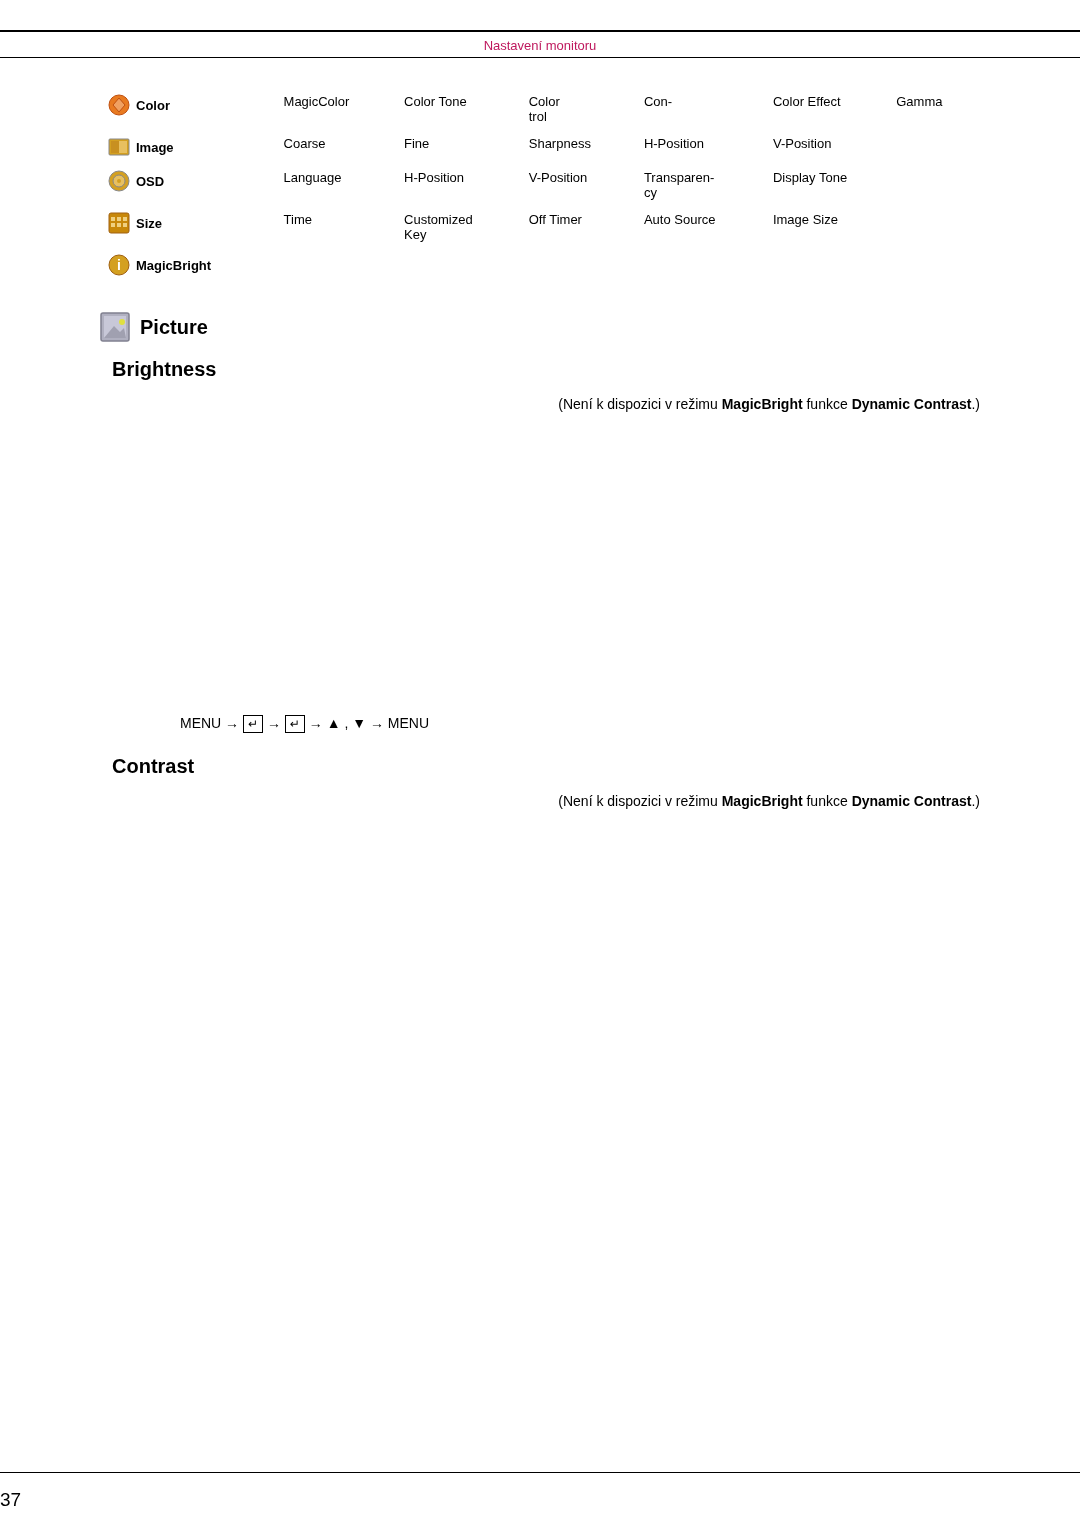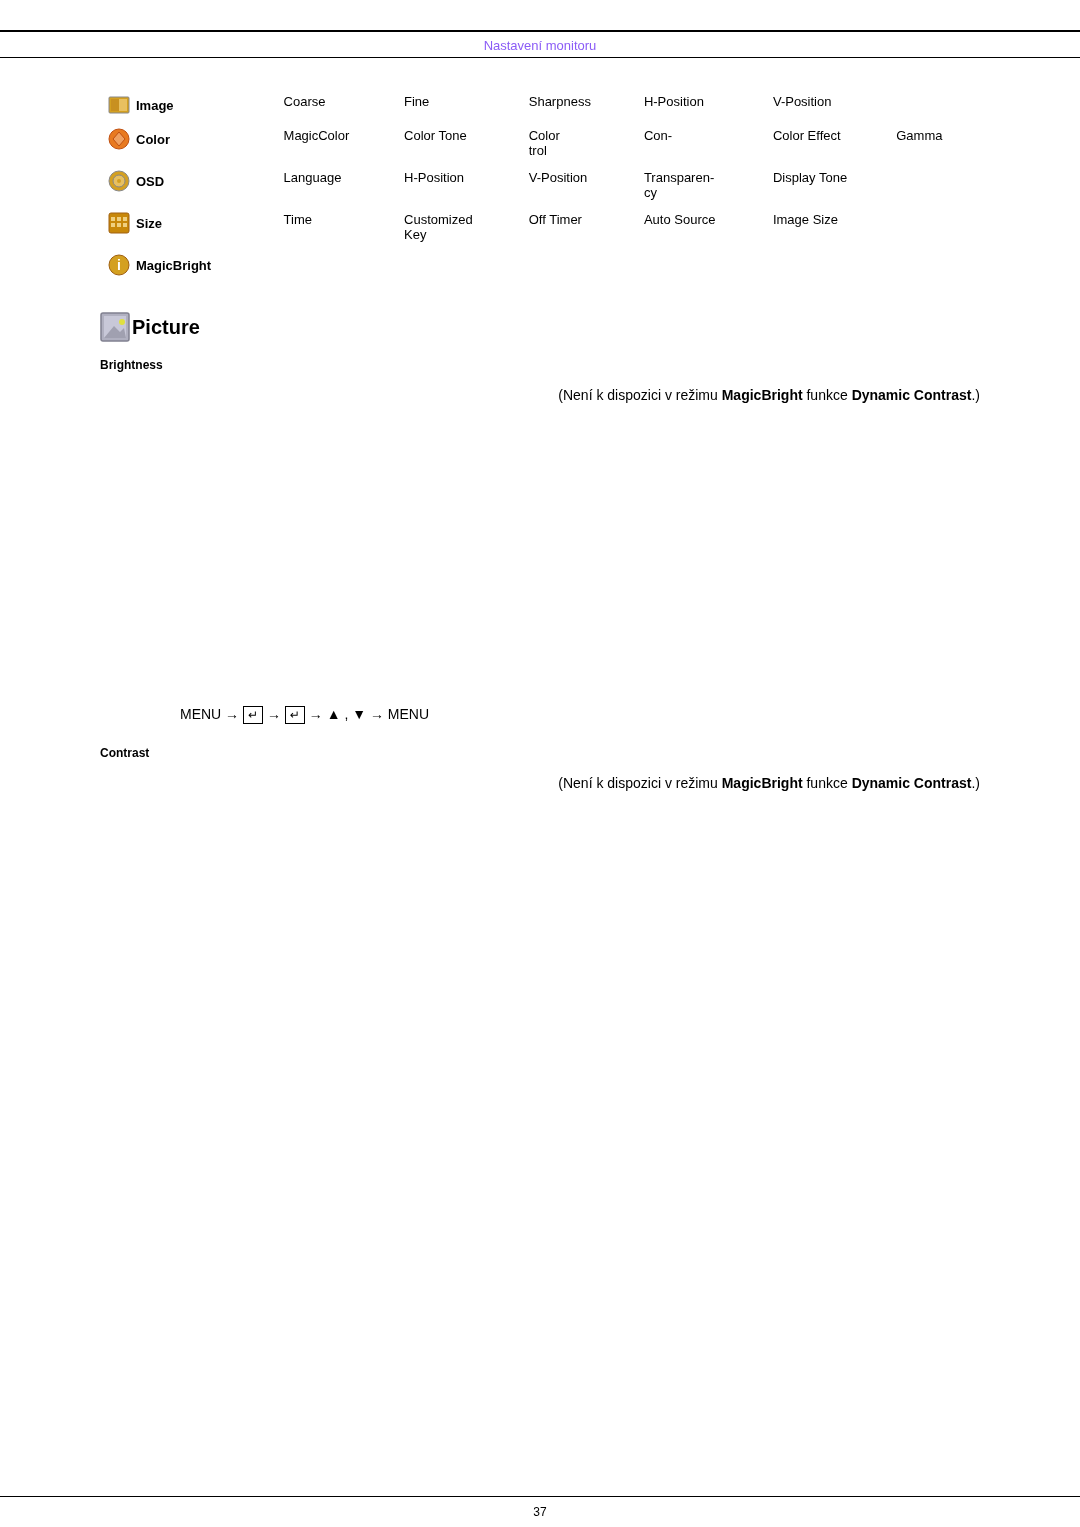--- a/index.html
+++ b/index.html
@@ -25,21 +25,21 @@
     .top-border {
       width: 100%;
       height: 2px;
       background: #000;
       margin-top: 30px;
     }
 
     .header-title {
       text-align: center;
       font-size: 13px;
-      color: #8b5cf6;
+      color: #be185d;
       padding: 6px 0 4px 0;
     }
 
     .header-line {
       width: 100%;
       height: 1px;
       background: #000;
     }
 
     .main-content {
@@ -109,35 +109,36 @@
     }
 
     
     .picture-section {
       margin-bottom: 20px;
     }
 
     .picture-header {
       display: flex;
       align-items: center;
-      gap: 2px;
+      gap: 10px;
       margin-bottom: 16px;
     }
 
     .picture-title {
       font-size: 20px;
       font-weight: bold;
     }
 
     
     .section-heading {
-      font-size: 12px;
+      font-size: 20px;
       font-weight: bold;
       margin-bottom: 12px;
       margin-top: 4px;
+      margin-left: 12px;
     }
 
     .section-body {
       margin-left: 80px;
       margin-bottom: 20px;
       font-size: 14px;
       line-height: 1.6;
     }
 
     .section-body p {
@@ -150,23 +151,23 @@
       margin-bottom: 24px;
       margin-left: 80px;
     }
 
     
     .footer {
       position: absolute;
       bottom: 0;
       width: 100%;
       border-top: 1px solid #000;
-      padding: 8px 0;
-      text-align: center;
-      font-size: 12px;
+      padding: 16px 0;
+      text-align: left;
+      font-size: 19px;
     }
 
     
     .nav-table tr {
       border: none;
     }
   </style>
 </head>
 <body>
 
@@ -175,20 +176,50 @@
   <div class="top-border"></div>
 
   <div class="header-title">Nastavení monitoru</div>
 
   <div class="header-line"></div>
 
   <div class="main-content">
 
     <table class="nav-table">
       <tbody>
+
+        <tr>
+          <td>
+            <div class="nav-item">
+              <svg class="icon-color" viewBox="0 0 22 22">
+                <circle cx="11" cy="11" r="10" fill="#e87a20" stroke="#c05010" stroke-width="1"></circle>
+                <polygon points="11,4 17,11 11,18 5,11" fill="#f0a060" stroke="#c05010" stroke-width="1"></polygon>
+              </svg>
+              <span class="nav-label">Color</span>
+            </div>
+          </td>
+          <td>
+            <span class="nav-link">MagicColor</span>
+          </td>
+          <td>
+            <span class="nav-link">Color Tone</span>
+          </td>
+          <td>
+            <span class="nav-link">Color<br>trol</span>
+          </td>
+          <td>
+            <span class="nav-link">Con-</span>
+          </td>
+          <td>
+            <span class="nav-link">Color Effect</span>
+          </td>
+          <td>
+            <span class="nav-link">Gamma</span>
+          </td>
+        </tr>
 
         <tr>
           <td>
             <div class="nav-item">
               <svg class="icon-image" viewBox="0 0 22 22">
                 <rect x="1" y="3" width="20" height="16" rx="1" fill="#d4a020" stroke="#888" stroke-width="1"></rect>
                 <rect x="3" y="5" width="16" height="12" fill="#e8c060"></rect>
                 <rect x="3" y="5" width="8" height="12" fill="#c89020"></rect>
               </svg>
               <span class="nav-label">Image</span>
@@ -201,50 +232,20 @@
             <span class="nav-link">Fine</span>
           </td>
           <td>
             <span class="nav-link">Sharpness</span>
           </td>
           <td>
             <span class="nav-link">H-Position</span>
           </td>
           <td colspan="2">
             <span class="nav-link">V-Position</span>
-          </td>
-        </tr>
-
-        <tr>
-          <td>
-            <div class="nav-item">
-              <svg class="icon-color" viewBox="0 0 22 22">
-                <circle cx="11" cy="11" r="10" fill="#e87a20" stroke="#c05010" stroke-width="1"></circle>
-                <polygon points="11,4 17,11 11,18 5,11" fill="#f0a060" stroke="#c05010" stroke-width="1"></polygon>
-              </svg>
-              <span class="nav-label">Color</span>
-            </div>
-          </td>
-          <td>
-            <span class="nav-link">MagicColor</span>
-          </td>
-          <td>
-            <span class="nav-link">Color Tone</span>
-          </td>
-          <td>
-            <span class="nav-link">Color<br>trol</span>
-          </td>
-          <td>
-            <span class="nav-link">Con-</span>
-          </td>
-          <td>
-            <span class="nav-link">Color Effect</span>
-          </td>
-          <td>
-            <span class="nav-link">Gamma</span>
           </td>
         </tr>
 
         <tr>
           <td>
             <div class="nav-item">
               <svg class="icon-osd" viewBox="0 0 22 22">
                 <circle cx="11" cy="11" r="10" fill="#d4a020" stroke="#888" stroke-width="1"></circle>
                 <circle cx="11" cy="11" r="6" fill="#e8c060" stroke="#888" stroke-width="1"></circle>
                 <circle cx="11" cy="11" r="2" fill="#d4a020"></circle>

